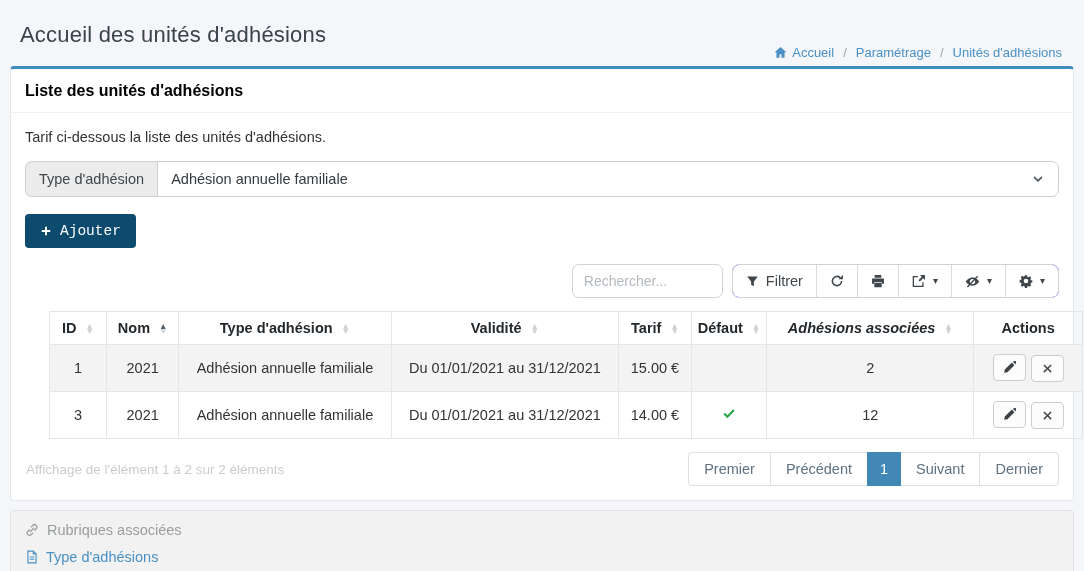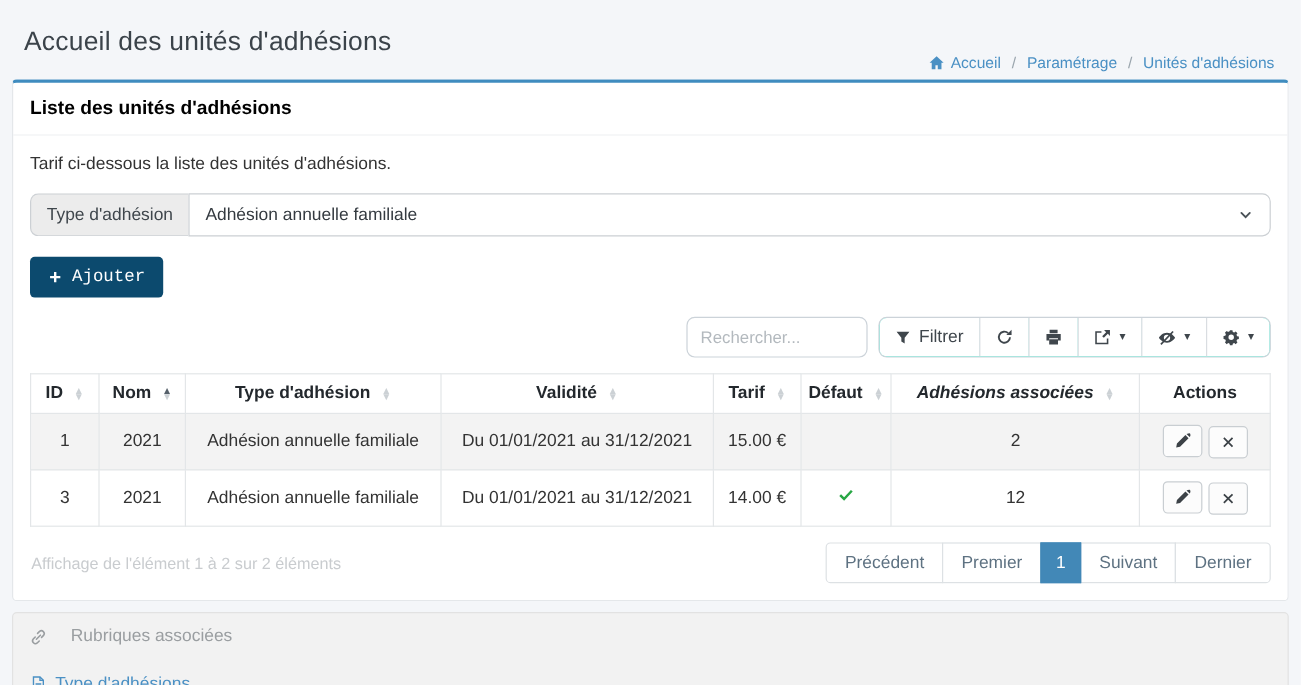--- a/index.html
+++ b/index.html
@@ -54,31 +54,31 @@
     font-size:14.5px; font-family:Liberation Mono, monospace; cursor:pointer; margin-bottom:6px;
   }
 
   
   .toolbar { display:flex; justify-content:flex-end; align-items:center; gap:9px; margin:10px 0 13px; }
   .search-input {
     width:151px; height:34px; border:1px solid #ccd3d9; border-radius:7px;
     padding:0 11px; font-size:14px; font-family:inherit; color:#333; outline:none;
   }
   .search-input::placeholder { color:#b3b9be; }
-  .btn-group { display:flex; border:1px solid #ccd3d9; border-radius:7px; background:#5eead4; overflow:hidden; }
+  .btn-group { display:flex; border:1px solid #ccd3d9; border-radius:7px; background:#6d28d9; overflow:hidden; }
   .tb-btn {
     background:#fff; border:none; border-left:1px solid #d9dde1;
     height:32px; padding:0 13px; display:flex; align-items:center; gap:7px;
     color:#3f464c; font-size:14.5px; font-family:inherit; cursor:pointer;
   }
   .tb-btn:first-child { border-left:none; }
   .caret { font-size:10px; color:#3f464c; line-height:1; }
 
   
-  table { width:100%; border-collapse:collapse; font-size:14.5px; }
+  table { width:100%; border-collapse:collapse; font-size:14.5px;margin-left:24px; }
   th, td { border:1px solid #e3e6e8; text-align:center; vertical-align:middle; }
   th { padding:8px 6px; color:#23282d; font-weight:bold; white-space:nowrap; }
   td { padding:9px 6px; color:#333; height:40px; }
   tbody tr:nth-child(odd) { background:#f3f3f3; }
   .sort { display:inline-flex; flex-direction:column; margin-left:9px; vertical-align:middle; line-height:.62; font-size:8.5px; color:#ccd1d5; }
   .sort .on { color:#55606a; }
   .check-wrap { color:#28a745; display:inline-flex; justify-content:center; }
   .act-btn {
     width:33px; height:27px; border:1px solid #c9ced2; border-radius:4px; background:#fcfcfc;
     display:inline-flex; align-items:center; justify-content:center; margin:0 2.5px;
@@ -96,21 +96,21 @@
   }
   .page-btn:first-child { border-radius:4px 0 0 4px; margin-left:0; }
   .page-btn:last-child { border-radius:0 4px 4px 0; }
   .page-btn.active { background:#4288b7; border-color:#4288b7; color:#fff; position:relative; z-index:1; min-width:33px; justify-content:center; padding:0 12px; }
 
   
   .related {
     margin:9px 10px 0 10px; background:#f2f2f2; border:1px solid #e2e2e2; border-radius:4px;
     padding:11px 14px 13px;
   }
-  .related-title { display:flex; align-items:flex-end; gap:20px; color:#9a9ea1; font-size:14.5px; margin-bottom:24px; }
+  .related-title { display:flex; align-items:center; gap:8px; color:#9a9ea1; font-size:14.5px; margin-bottom:11px; }
   .related-link { display:flex; align-items:center; gap:7px; color:#4a90c4; font-size:14.5px; text-decoration:none; width:max-content; }
 </style>
 </head>
 <body>
 
 <div class="top-header">
   <h1 class="page-title">Accueil des unités d'adhésions</h1>
   <nav class="breadcrumb">
       <a href="#">
         <span>
@@ -301,22 +301,22 @@
                   </svg>
                 </span>
               </button></td>
           </tr>
         </tbody>
     </table>
 
     <div class="table-footer">
       <span class="count-info">Affichage de l'élément 1 à 2 sur 2 éléments</span>
       <div class="pagination">
+          <button class="page-btn">Premier</button>
           <button class="page-btn">Précédent</button>
-          <button class="page-btn">Premier</button>
           <button class="page-btn active">1</button>
           <button class="page-btn">Suivant</button>
           <button class="page-btn">Dernier</button>
         </div>
     </div>
   </div>
 </div>
 
 <div class="related">
   <div class="related-title">

